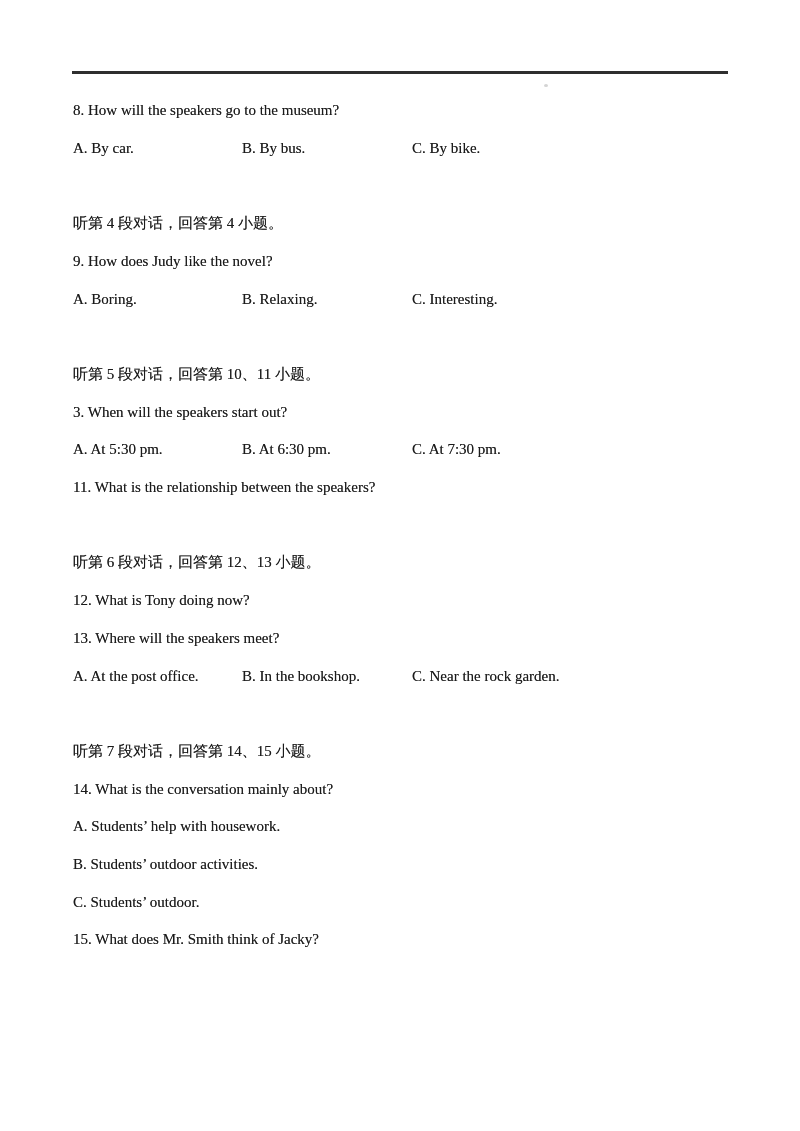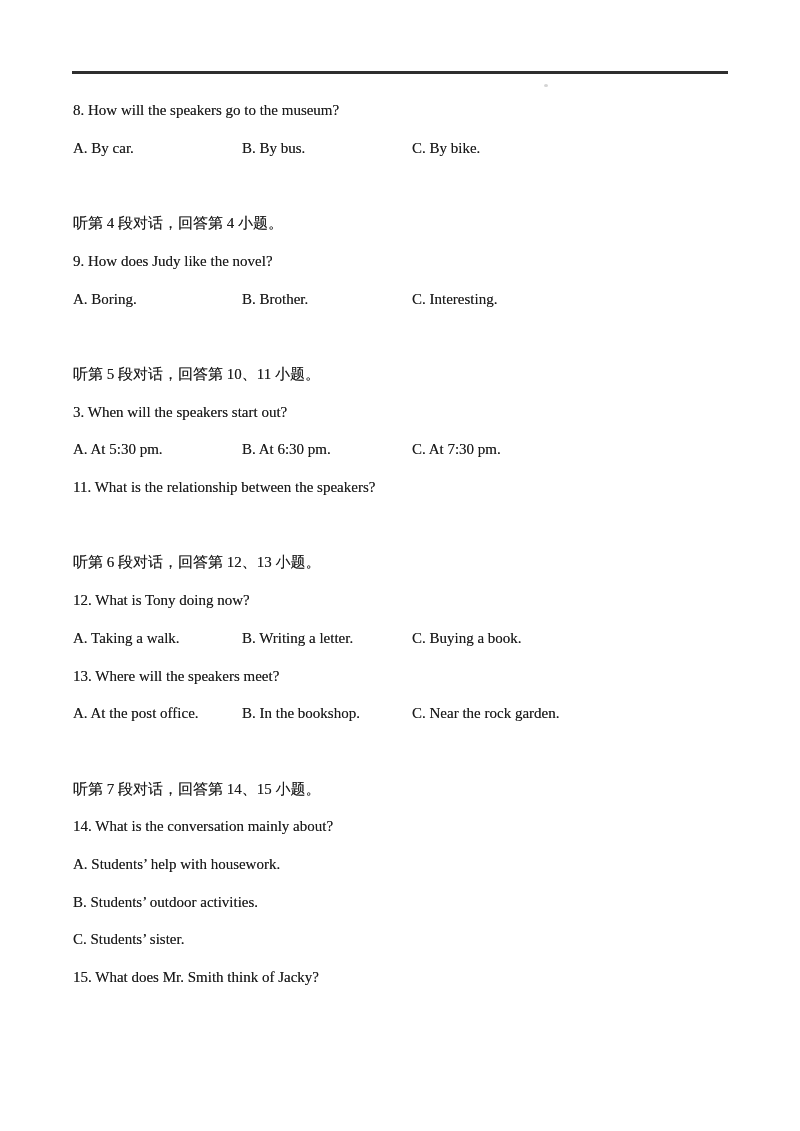--- a/index.html
+++ b/index.html
@@ -65,52 +65,49 @@
 
     <div class="line">
       <span class="opt-a">A. By car.</span><span class="opt-b">B. By bus.</span><span class="opt-c">C. By bike.</span>
     </div>
 
     <div class="line section-line">听第 4 段对话，回答第 4 小题。</div>
 
     <div class="line">9. How does Judy like the novel?</div>
 
     <div class="line">
-      <span class="opt-a">A. Boring.</span><span class="opt-b">B. Brother.</span><span class="opt-c">C. Interesting.</span>
+      <span class="opt-a">A. Boring.</span><span class="opt-b">B. Relaxing.</span><span class="opt-c">C. Interesting.</span>
     </div>
 
     <div class="line section-line">听第 5 段对话，回答第 10、11 小题。</div>
 
     <div class="line">3. When will the speakers start out?</div>
 
     <div class="line">
       <span class="opt-a">A. At 5:30 pm.</span><span class="opt-b">B. At 6:30 pm.</span><span class="opt-c">C. At 7:30 pm.</span>
     </div>
 
     <div class="line">11. What is the relationship between the speakers?</div>
 
 
     <div class="line section-line">听第 6 段对话，回答第 12、13 小题。</div>
 
     <div class="line">12. What is Tony doing now?</div>
 
-    <div class="line">
-      <span class="opt-a">A. Taking a walk.</span><span class="opt-b">B. Writing a letter.</span><span class="opt-c">C. Buying a book.</span>
-    </div>
 
     <div class="line">13. Where will the speakers meet?</div>
 
     <div class="line">
       <span class="opt-a">A. At the post office.</span><span class="opt-b">B. In the bookshop.</span><span class="opt-c">C. Near the rock garden.</span>
     </div>
 
     <div class="line section-line">听第 7 段对话，回答第 14、15 小题。</div>
 
     <div class="line">14. What is the conversation mainly about?</div>
 
     <div class="line">A. Students’ help with housework.</div>
     <div class="line">B. Students’ outdoor activities.</div>
-    <div class="line">C. Students’ sister.</div>
+    <div class="line">C. Students’ outdoor.</div>
 
     <div class="line">15. What does Mr. Smith think of Jacky?</div>
 
   </div>
 </div>
 
 </body></html>

